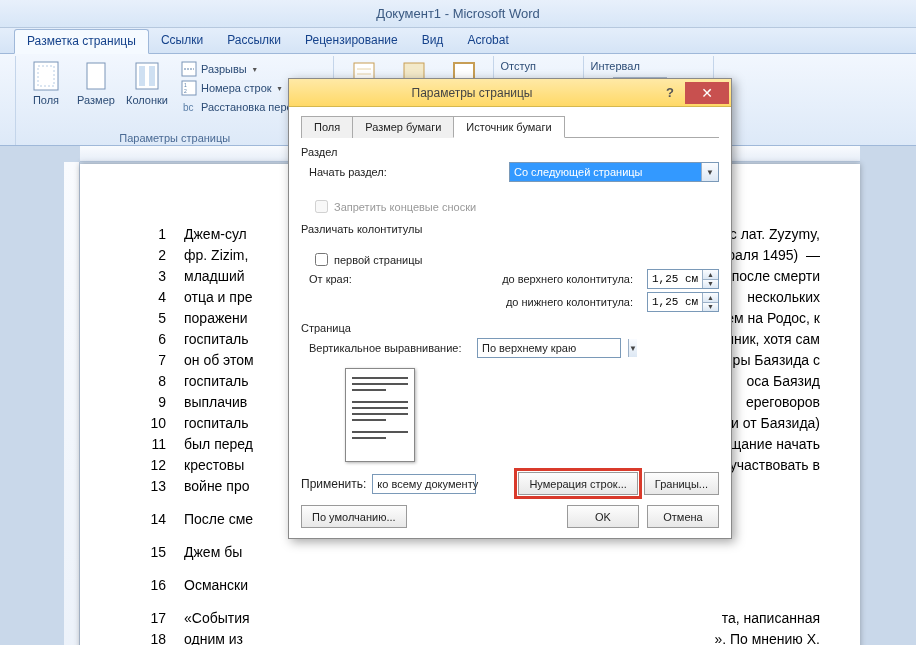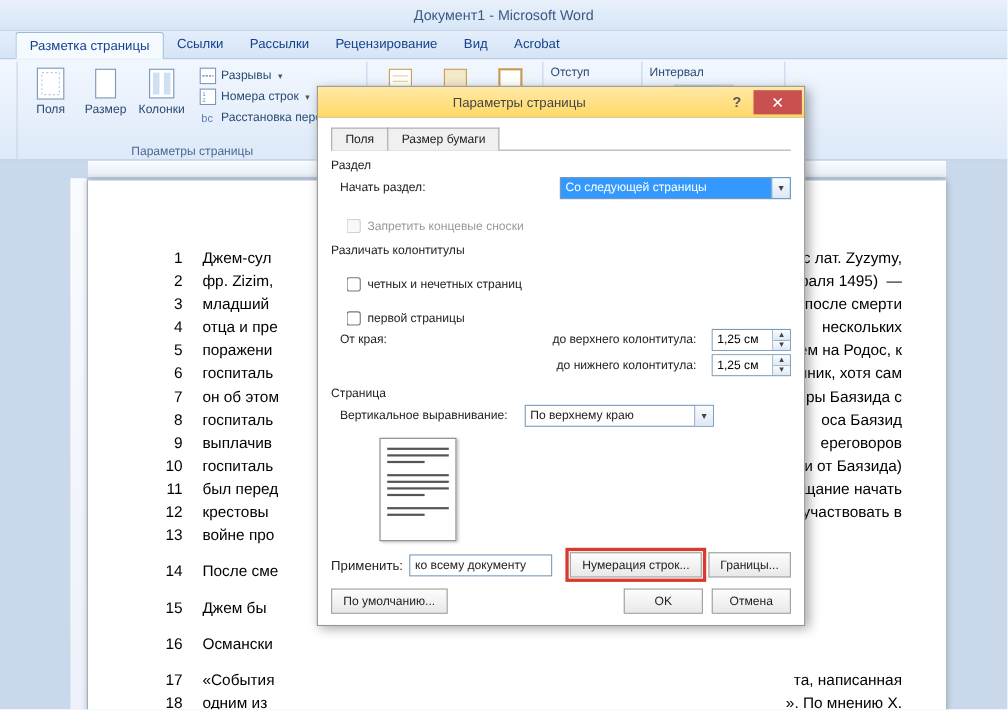--- a/index.html
+++ b/index.html
@@ -57,21 +57,21 @@
 .fieldrow label { min-width:120px; }
 .combo { display:flex; border:1px solid #7a99b8; background:#fff; height:20px; align-items:center; }
 .combo.sel { background:#3399ff; color:#fff; }
 .combo input { border:0; background:transparent; font-size:11px; padding:0 4px; flex:1; outline:none; color:inherit; }
 .combo .dd { width:17px; border-left:1px solid #9bb0c7; background:linear-gradient(#fafcff,#dde8f4); height:100%; display:flex; align-items:center; justify-content:center; font-size:8px; color:#444; cursor:pointer; }
 .chk { display:flex; align-items:center; gap:6px; margin:18px 0 2px 14px; font-size:11px; }
 .chk input { width:13px; height:13px; }
 .chk.disabled { color:#999; }
 
 .spin2 { display:inline-flex; border:1px solid #7a99b8; background:#fff; height:20px; }
-.spin2 input { border:0; width:54px; font-size:11px; padding:0 4px; outline:none; }
+.spin2 input { border:0; width:54px; font-size:11px; padding:0 4px; outline:none;font-family:Liberation Mono, monospace; }
 .spin2 .arrows { width:16px; display:flex; flex-direction:column; border-left:1px solid #9bb0c7; }
 .spin2 .arrows span { flex:1; font-size:7px; display:flex; align-items:center; justify-content:center; background:linear-gradient(#fafcff,#dde8f4); cursor:pointer; color:#444; }
 .spin2 .arrows span:first-child { border-bottom:1px solid #9bb0c7; }
 
 .preview { width:70px; height:94px; border:1px solid #888; background:#fff; box-shadow:1px 1px 3px rgba(0,0,0,.3); padding:8px 6px; margin-left:44px; }
 .preview .pl { height:2px; background:#555; margin-bottom:4px; }
 .preview .pl.short { width:60%; }
 
 .btnrow { display:flex; align-items:center; gap:6px; margin-top:8px; }
 .wbtn { padding:3px 10px; border:1px solid #9a9a9a; background:linear-gradient(#fdfdfd,#e8e8e8); font-size:11px; cursor:pointer; height:23px; display:flex; align-items:center; }
@@ -348,44 +348,41 @@
 <div class="dialog">
   <div class="dialog-title">
     <span class="t">Параметры страницы</span>
     <span class="help">?</span>
     <span class="close">✕</span>
   </div>
   <div class="dlg-body">
     <div class="dlg-tabs">
       <div class="dtab">Поля</div>
       <div class="dtab">Размер бумаги</div>
+      <div class="dtab active">Источник бумаги</div>
     </div>
 
     <div class="section">
       <div class="section-title">Раздел</div>
       <div class="fieldrow">
         <label>Начать раздел:</label>
         <div style="flex:1"></div>
         <div class="combo sel" style="width:210px;">
           <input readonly="" value="Со следующей страницы" style="">
           <div class="dd">▼</div>
         </div>
       </div>
       <div class="chk disabled">
         <input type="checkbox" disabled="" style="">
         <span>Запретить концевые сноски</span>
       </div>
     </div>
 
     <div class="section">
       <div class="section-title">Различать колонтитулы</div>
-      <div class="chk">
-        <input type="checkbox" style="">
-        <span>четных и нечетных страниц</span>
-      </div>
       <div class="chk">
         <input type="checkbox" style="">
         <span>первой страницы</span>
       </div>
       <div class="fieldrow">
         <label style="min-width:60px;">От края:</label>
         <div style="flex:1; text-align:right; padding-right:6px;">до верхнего колонтитула:</div>
         <div class="spin2">
           <input value="1,25 см" style="">
           <div class="arrows">
@@ -404,21 +401,21 @@
               <span>▼</span>
             </div>
         </div>
       </div>
     </div>
 
     <div class="section">
       <div class="section-title">Страница</div>
       <div class="fieldrow">
         <label style="min-width:160px;">Вертикальное выравнивание:</label>
-        <div class="combo" style="width:172px;justify-content:space-between;">
+        <div class="combo" style="width:144px;justify-content:space-between;">
           <input readonly="" value="По верхнему краю" style="">
           <div class="dd">▼</div>
         </div>
       </div>
     </div>
 
     <div class="section">
       <div class="preview">
         <div class="pl"></div>
           <div class="pl"></div>
@@ -429,21 +426,21 @@
           <div class="pl"></div>
           <div class="pl short"></div>
         <div style="height:6px"></div>
         <div class="pl"></div>
           <div class="pl short"></div>
       </div>
     </div>
 
     <div class="btnrow">
       <span>Применить:</span>
-      <div class="combo" style="width:130px;">
+      <div class="combo" style="width:104px;">
         <input readonly="" value="ко всему документу" style="">
         <div class="dd">▼</div>
       </div>
       <div style="flex:1"></div>
       <div class="wbtn highlight">Нумерация строк...</div>
       <div class="wbtn">Границы...</div>
     </div>
 
     <div class="dlg-footer">
       <div class="wbtn">По умолчанию...</div>

